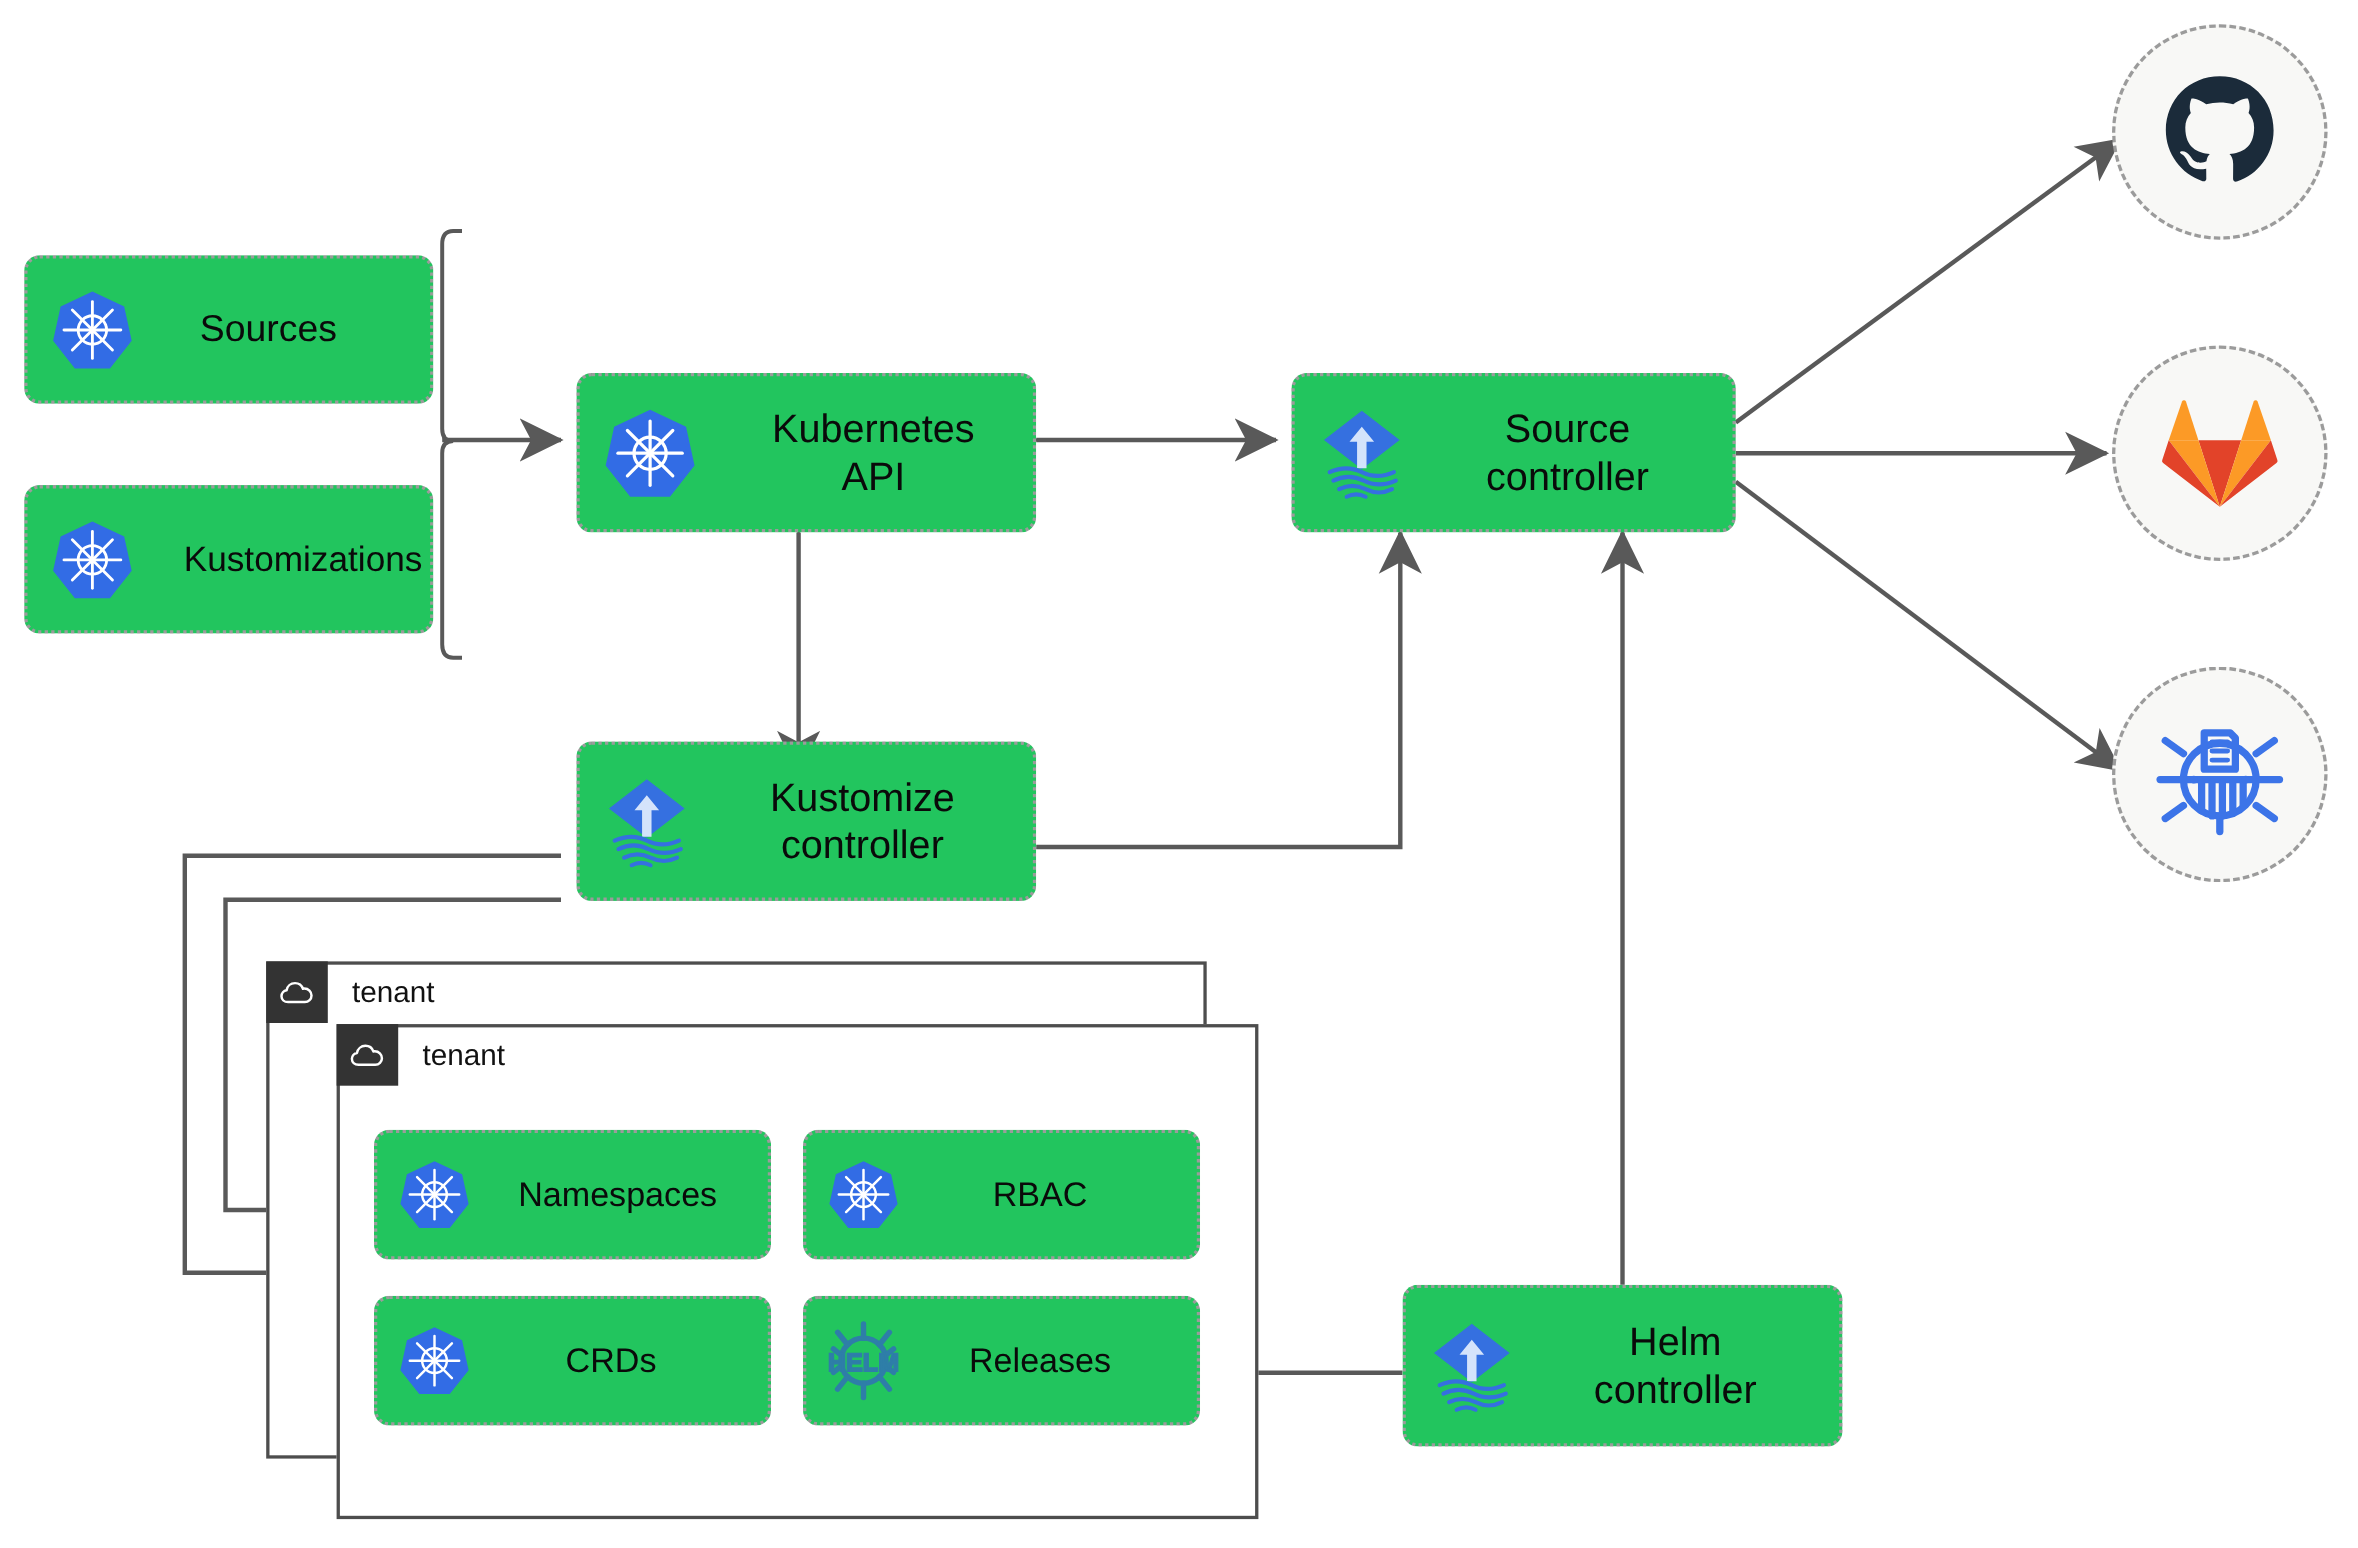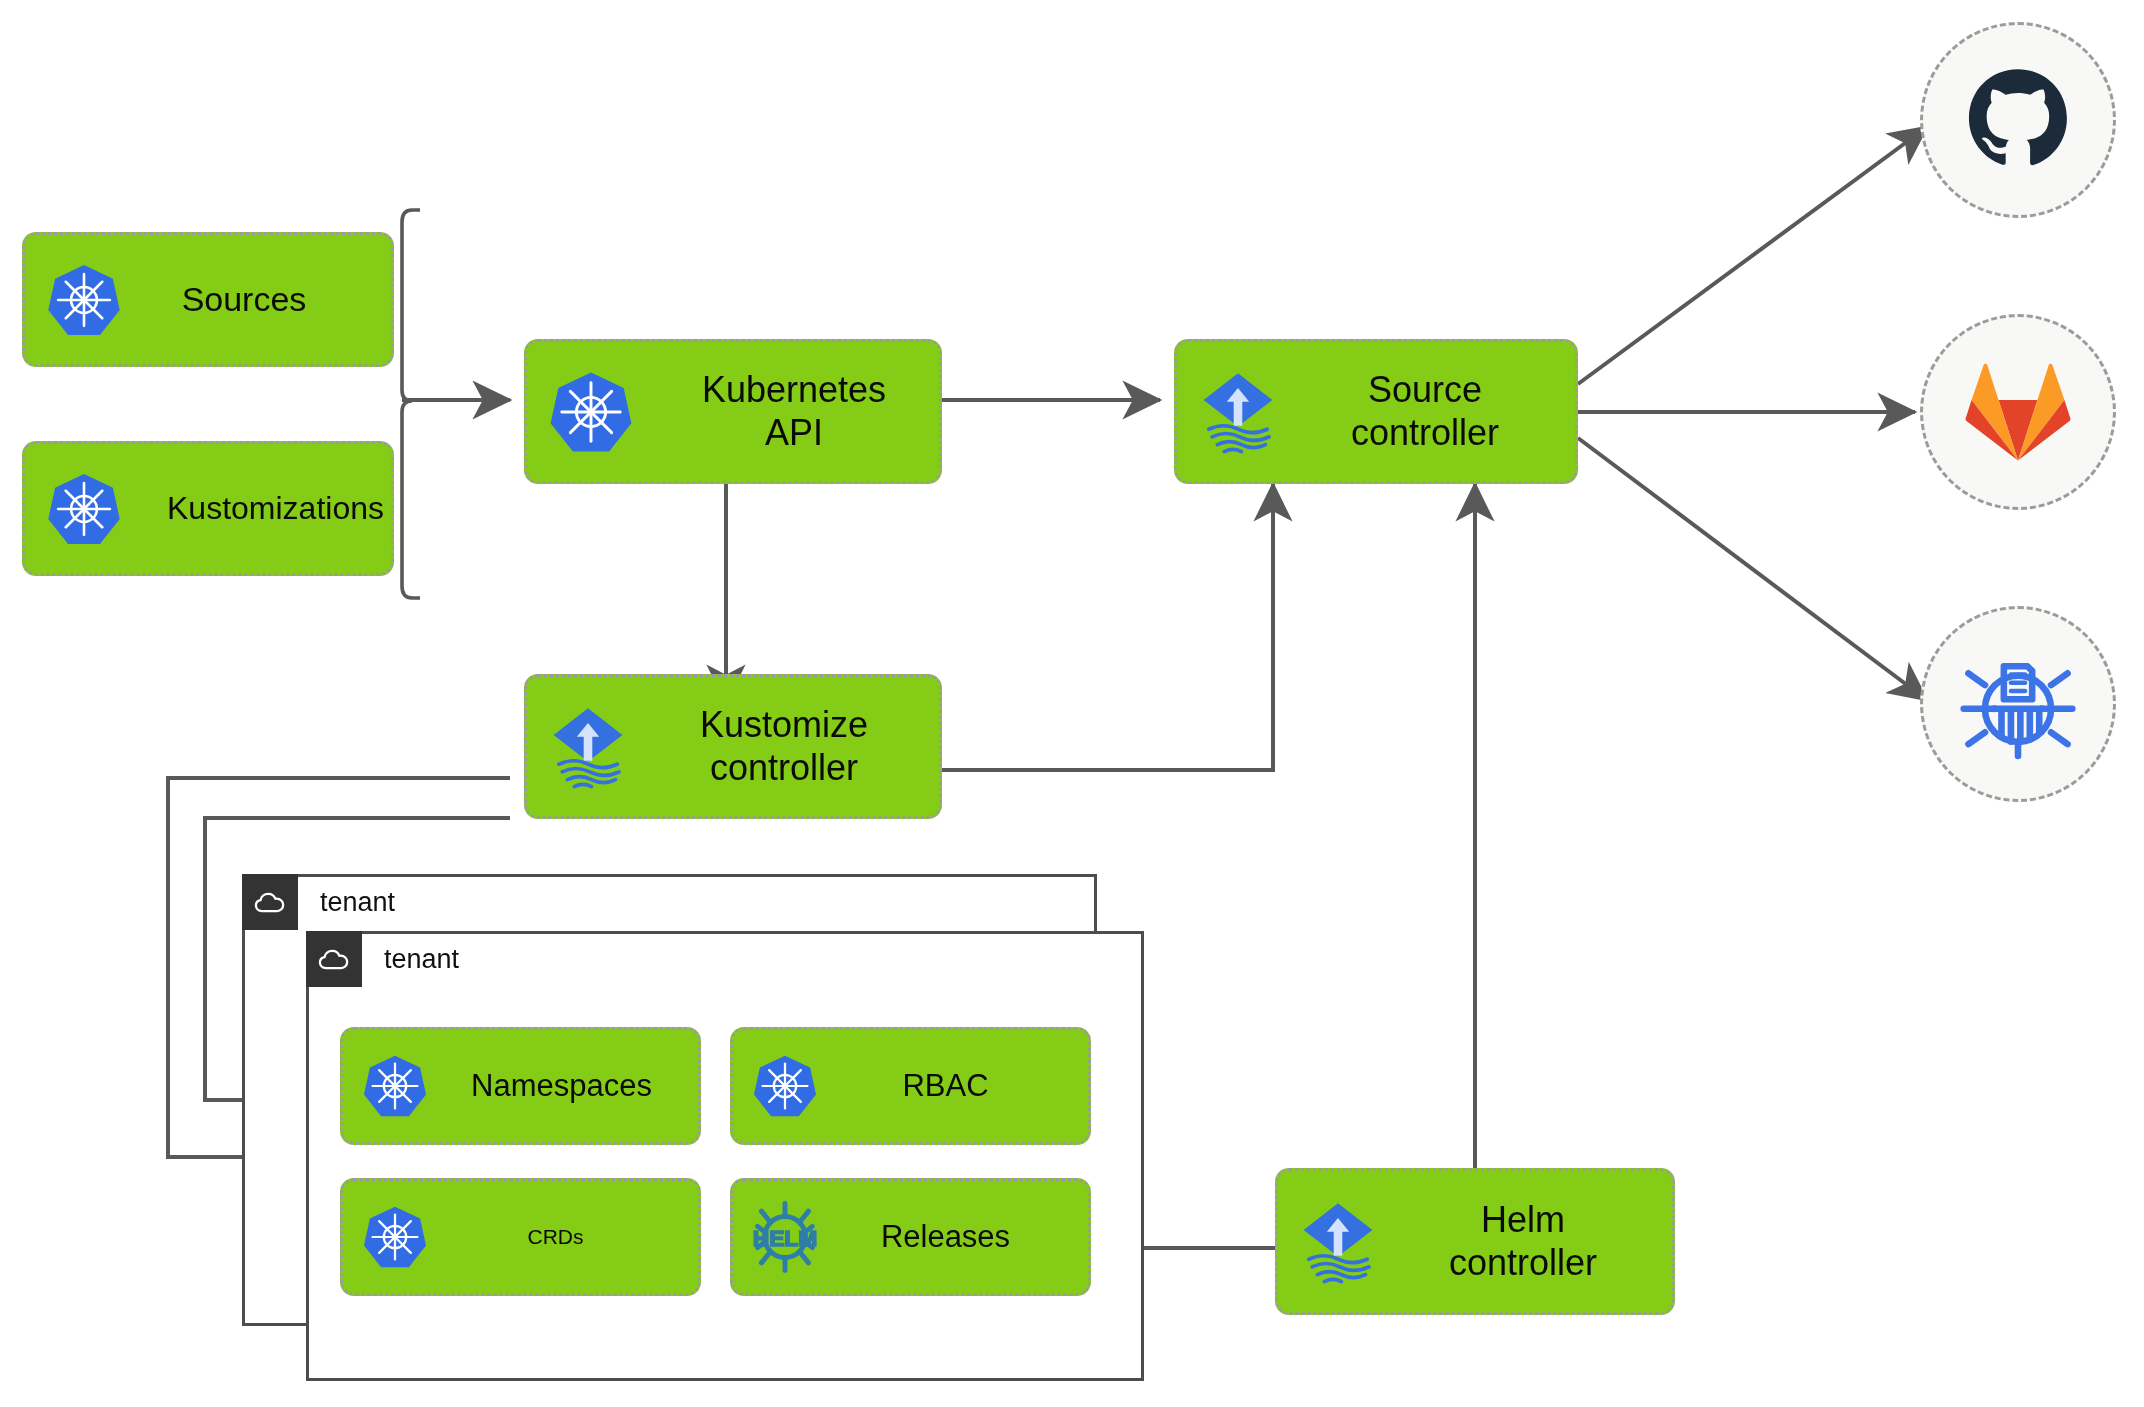--- a/index.html
+++ b/index.html
@@ -1,19 +1,19 @@
 <!DOCTYPE html>
 <html><head>
 <meta charset="utf-8">
 <style>
   html,body{margin:0;padding:0;background:#ffffff;}
   body{font-family:"Liberation Sans","DejaVu Sans",sans-serif;}
   #stage{position:relative;width:2144px;height:1407px;background:#fff;overflow:hidden;}
   svg.layer{position:absolute;top:0;left:0;width:2144px;height:1407px;}
-  .node{position:absolute;box-sizing:border-box;background:#84cc16;border:3px dotted #9b9b9b;border-radius:14px;display:flex;align-items:center;}
+  .node{position:absolute;box-sizing:border-box;background:#22c55e;border:3px dotted #9b9b9b;border-radius:14px;display:flex;align-items:center;}
   .node .ico{flex:0 0 auto;display:flex;align-items:center;justify-content:center;}
   .node .lbl{flex:1 1 auto;text-align:center;color:#0a0a0a;line-height:1.18;white-space:pre-line;}
   .circ{position:absolute;box-sizing:border-box;border-radius:50%;background:#f8f8f6;border:3px dashed #9b9b9b;display:flex;align-items:center;justify-content:center;}
   .tenant{position:absolute;box-sizing:border-box;background:#ffffff;border:3px solid #4d4d4d;}
   .tenant-hd{position:absolute;top:-0px;left:-0px;height:56px;display:flex;align-items:center;}
   .tenant-sq{width:56px;height:56px;background:#333333;display:flex;align-items:center;justify-content:center;flex:0 0 auto;}
   .tenant-nm{margin-left:22px;font-size:27px;color:#111;}
 </style>
 </head>
 <body>
@@ -253,21 +253,21 @@
             <path d="M50 50 L74 26"></path>
           <path d="M50 50 L84 50"></path>
             <path d="M50 50 L74 74"></path>
           <path d="M50 50 L50 84"></path>
             <path d="M50 50 L26 74"></path>
           <path d="M50 50 L16 50"></path>
             <path d="M50 50 L26 26"></path>
         </g>
       </svg>
     </div>
-    <div class="lbl" style="font-size:21px; padding-right:34px;">CRDs</div>
+    <div class="lbl" style="font-size:31px; padding-right:34px;">CRDs</div>
   </div>
 
   <div class="node" style="left:730px; top:1178px; width:361px; height:118px;">
     <div class="ico" style="width:104px;">
       <svg width="76" height="76" viewBox="0 0 100 100" aria-hidden="true">
         <g fill="none" stroke="#2E7EA8" stroke-width="6.5" stroke-linecap="round">
           <circle cx="50" cy="50" r="27"></circle>
           <path d="M50 23 L50 6"></path>
             <path d="M50 77 L50 94"></path>
           <path d="M31 31 L19 16"></path>

